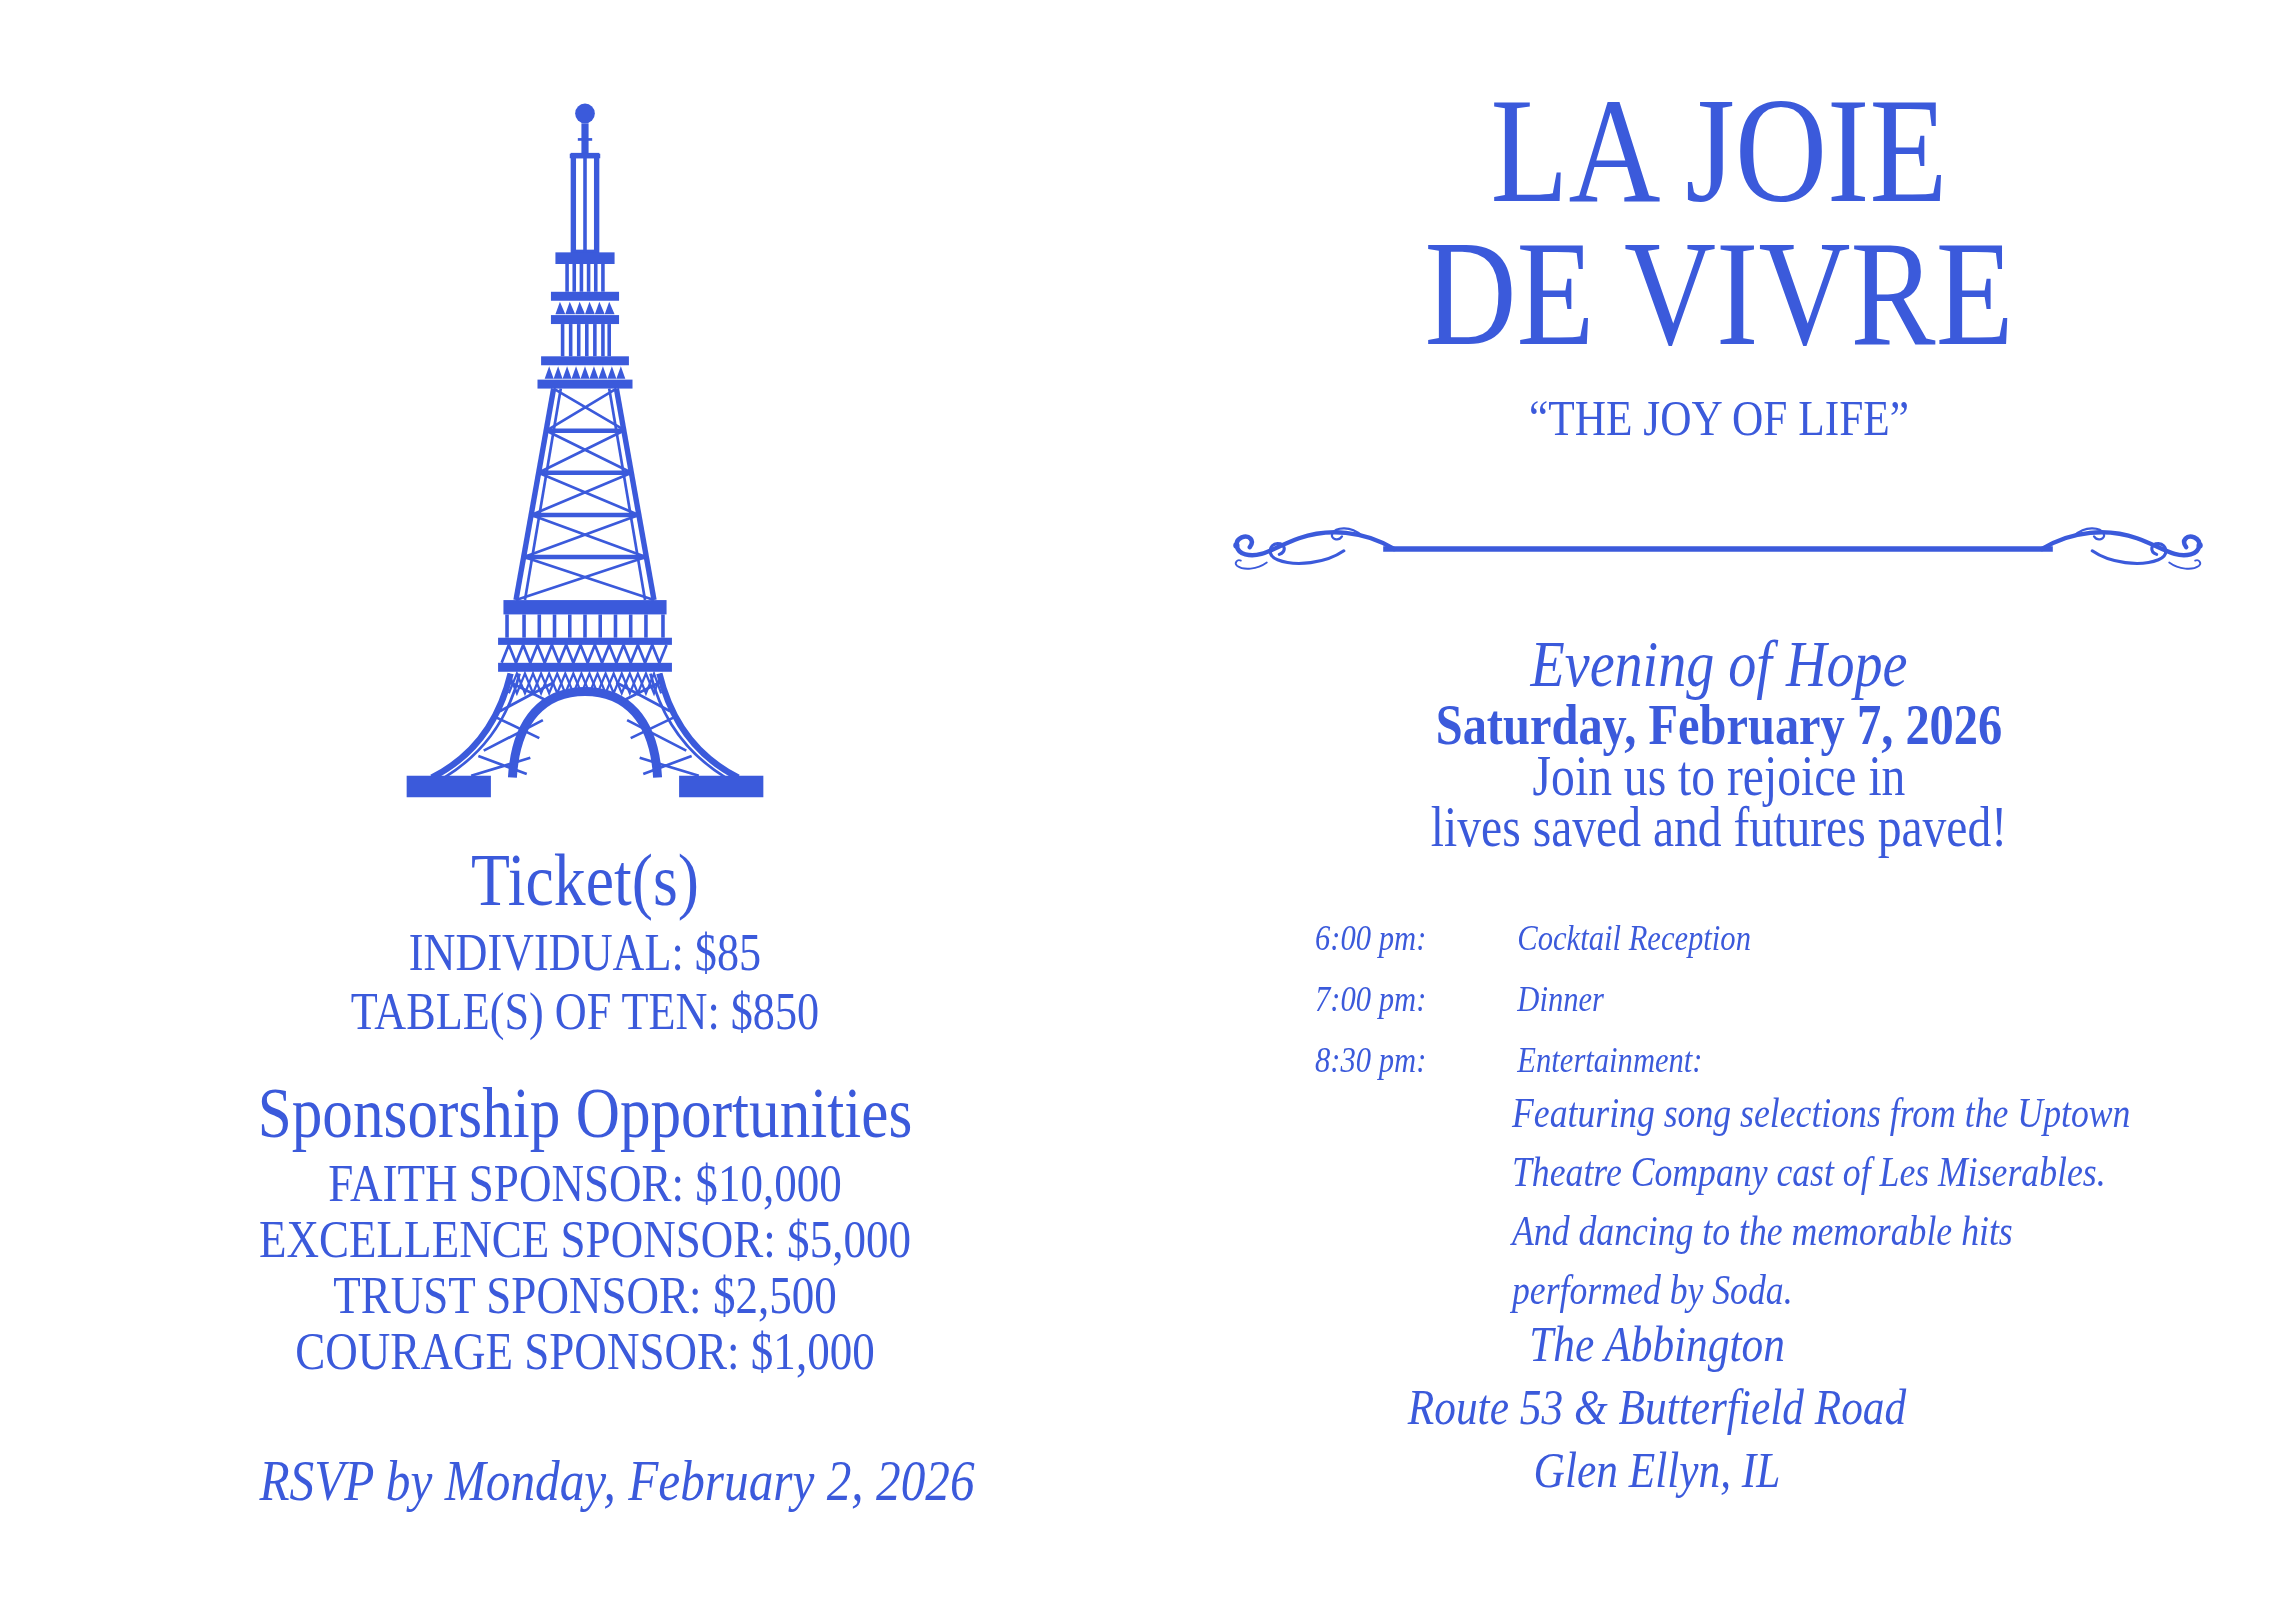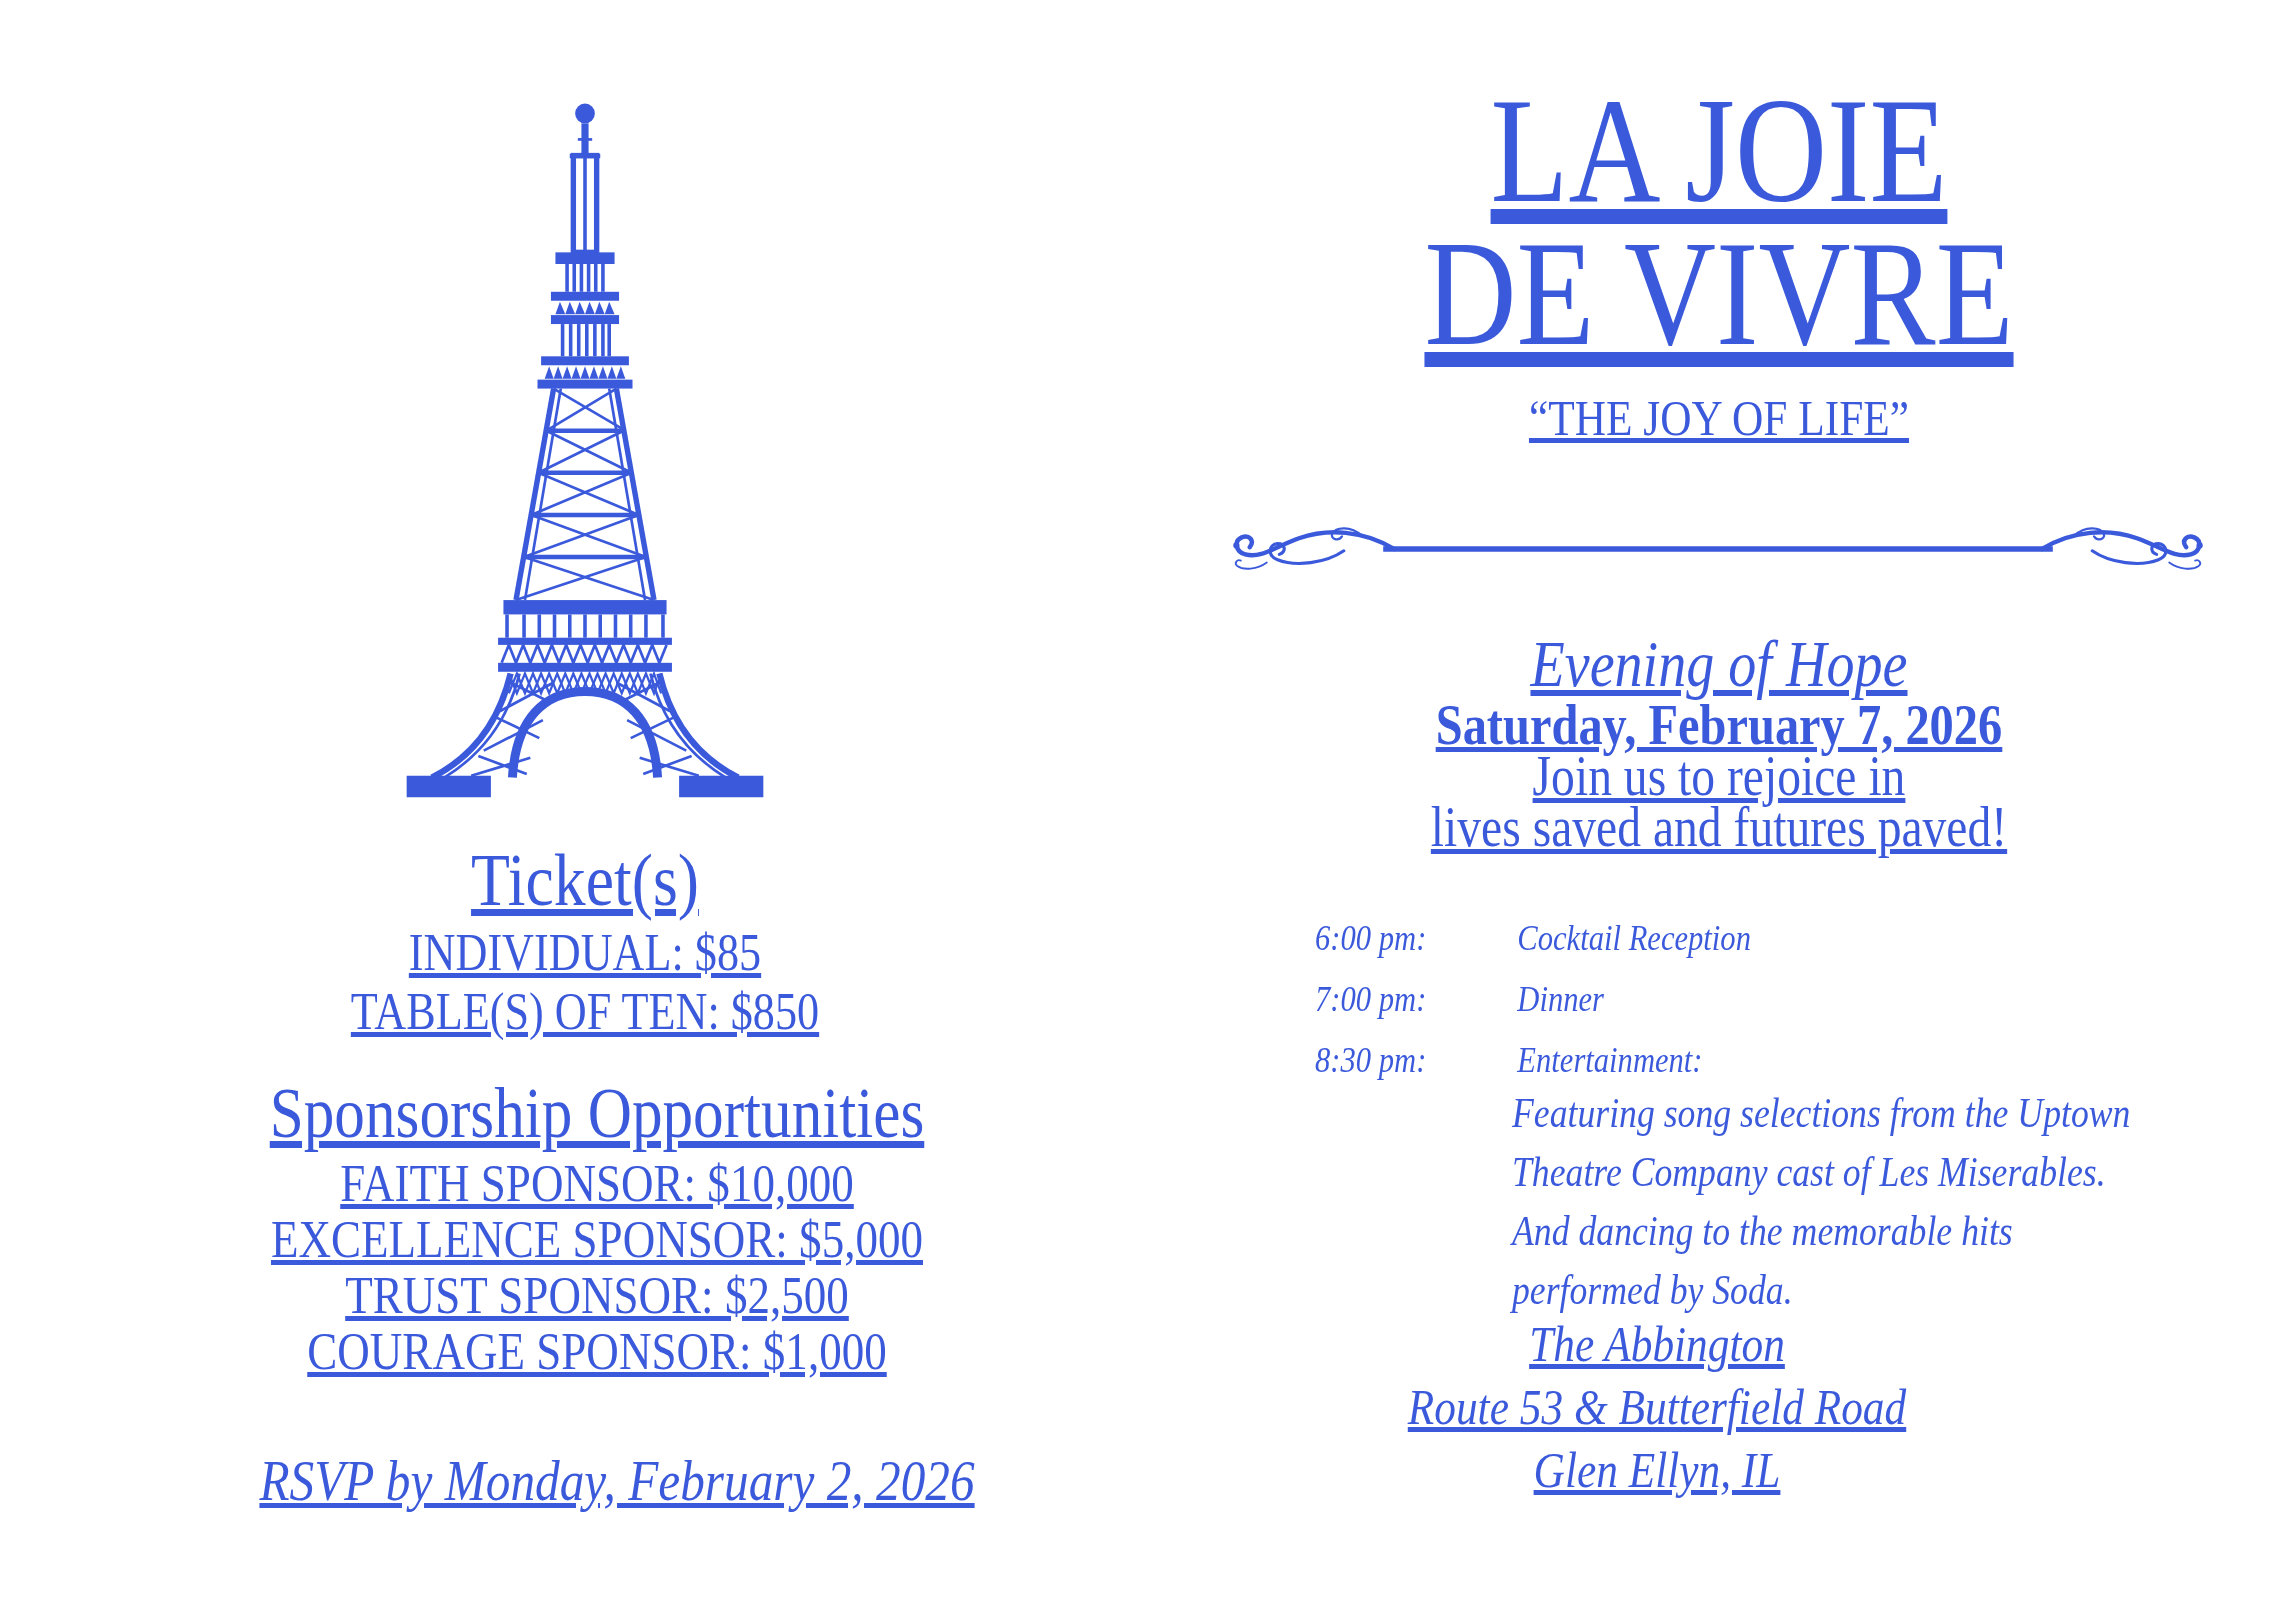--- a/index.html
+++ b/index.html
@@ -1,30 +1,30 @@
 <!DOCTYPE html>
 <html style="font-size:14.3px"><head>
 <meta charset="utf-8">
 <style>
   html,body{margin:0;padding:0;background:#ffffff;}
   .page{
     position:relative;width:2293px;height:1605px;background:#ffffff;overflow:hidden;
     font-family:"Liberation Serif","DejaVu Serif",serif;color:#3B5ADB;
   }
   .blk{position:absolute;}
-  .center{text-align:center;text-decoration:underline;}
+  .center{text-align:center;}
   .sq{transform:scaleX(0.85);transform-origin:50% 0;}
   .sq-left{transform:scaleX(0.85);transform-origin:0 0;}
 
   
   .tower{position:absolute;left:403px;top:100px;width:364px;height:708px;}
   .tickets{top:837px;left:0;width:1170px;text-align:center;}
   .tickets-heading{font-size:75px;line-height:86px;}
   .ticket-line{font-size:52px;line-height:59px;}
-  .sponsorship{top:1071px;left:12px;width:1170px;}
+  .sponsorship{top:1071px;left:0;width:1170px;}
   .sponsorship-heading{font-size:72px;line-height:84px;}
   .sponsor-line{font-size:53px;line-height:56px;}
   .rsvp{top:1445px;left:0;width:1170px;font-style:italic;font-size:58px;line-height:72px;margin-left:32px;}
 
   
   .title{top:79px;left:1146px;width:1146px;font-size:150px;line-height:143px;}
   .subtitle{top:381px;left:1146px;width:1146px;font-size:51px;line-height:75px;}
   .divider{position:absolute;top:523px;left:1231px;width:974px;height:52px;}
   .event{top:613px;left:1146px;width:1146px;margin-top:16px;}
   .event-name{font-style:italic;font-size:66px;line-height:70px;}

